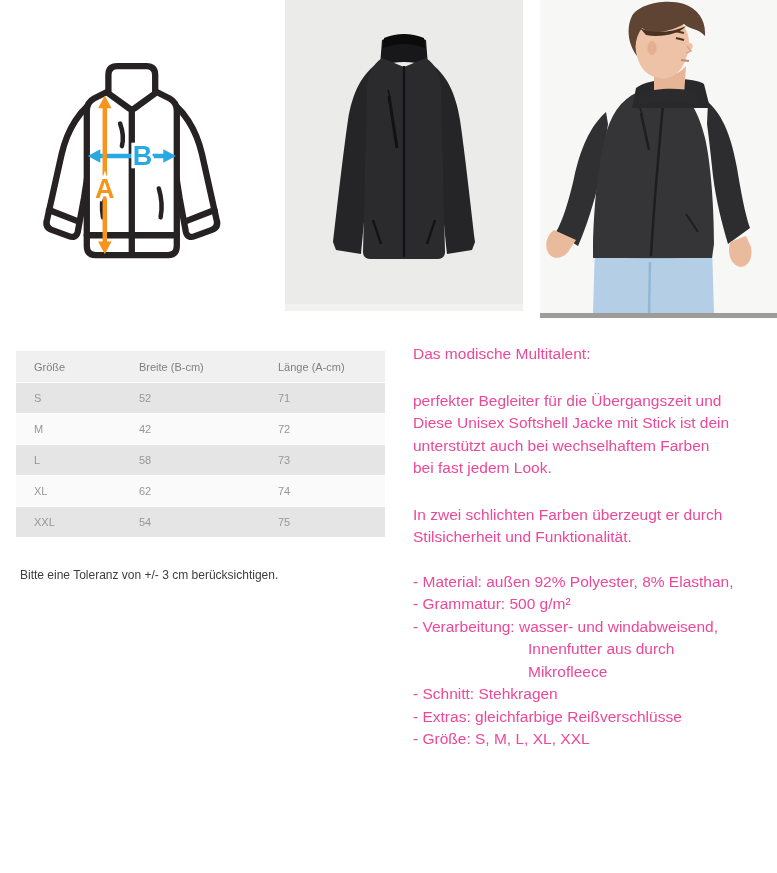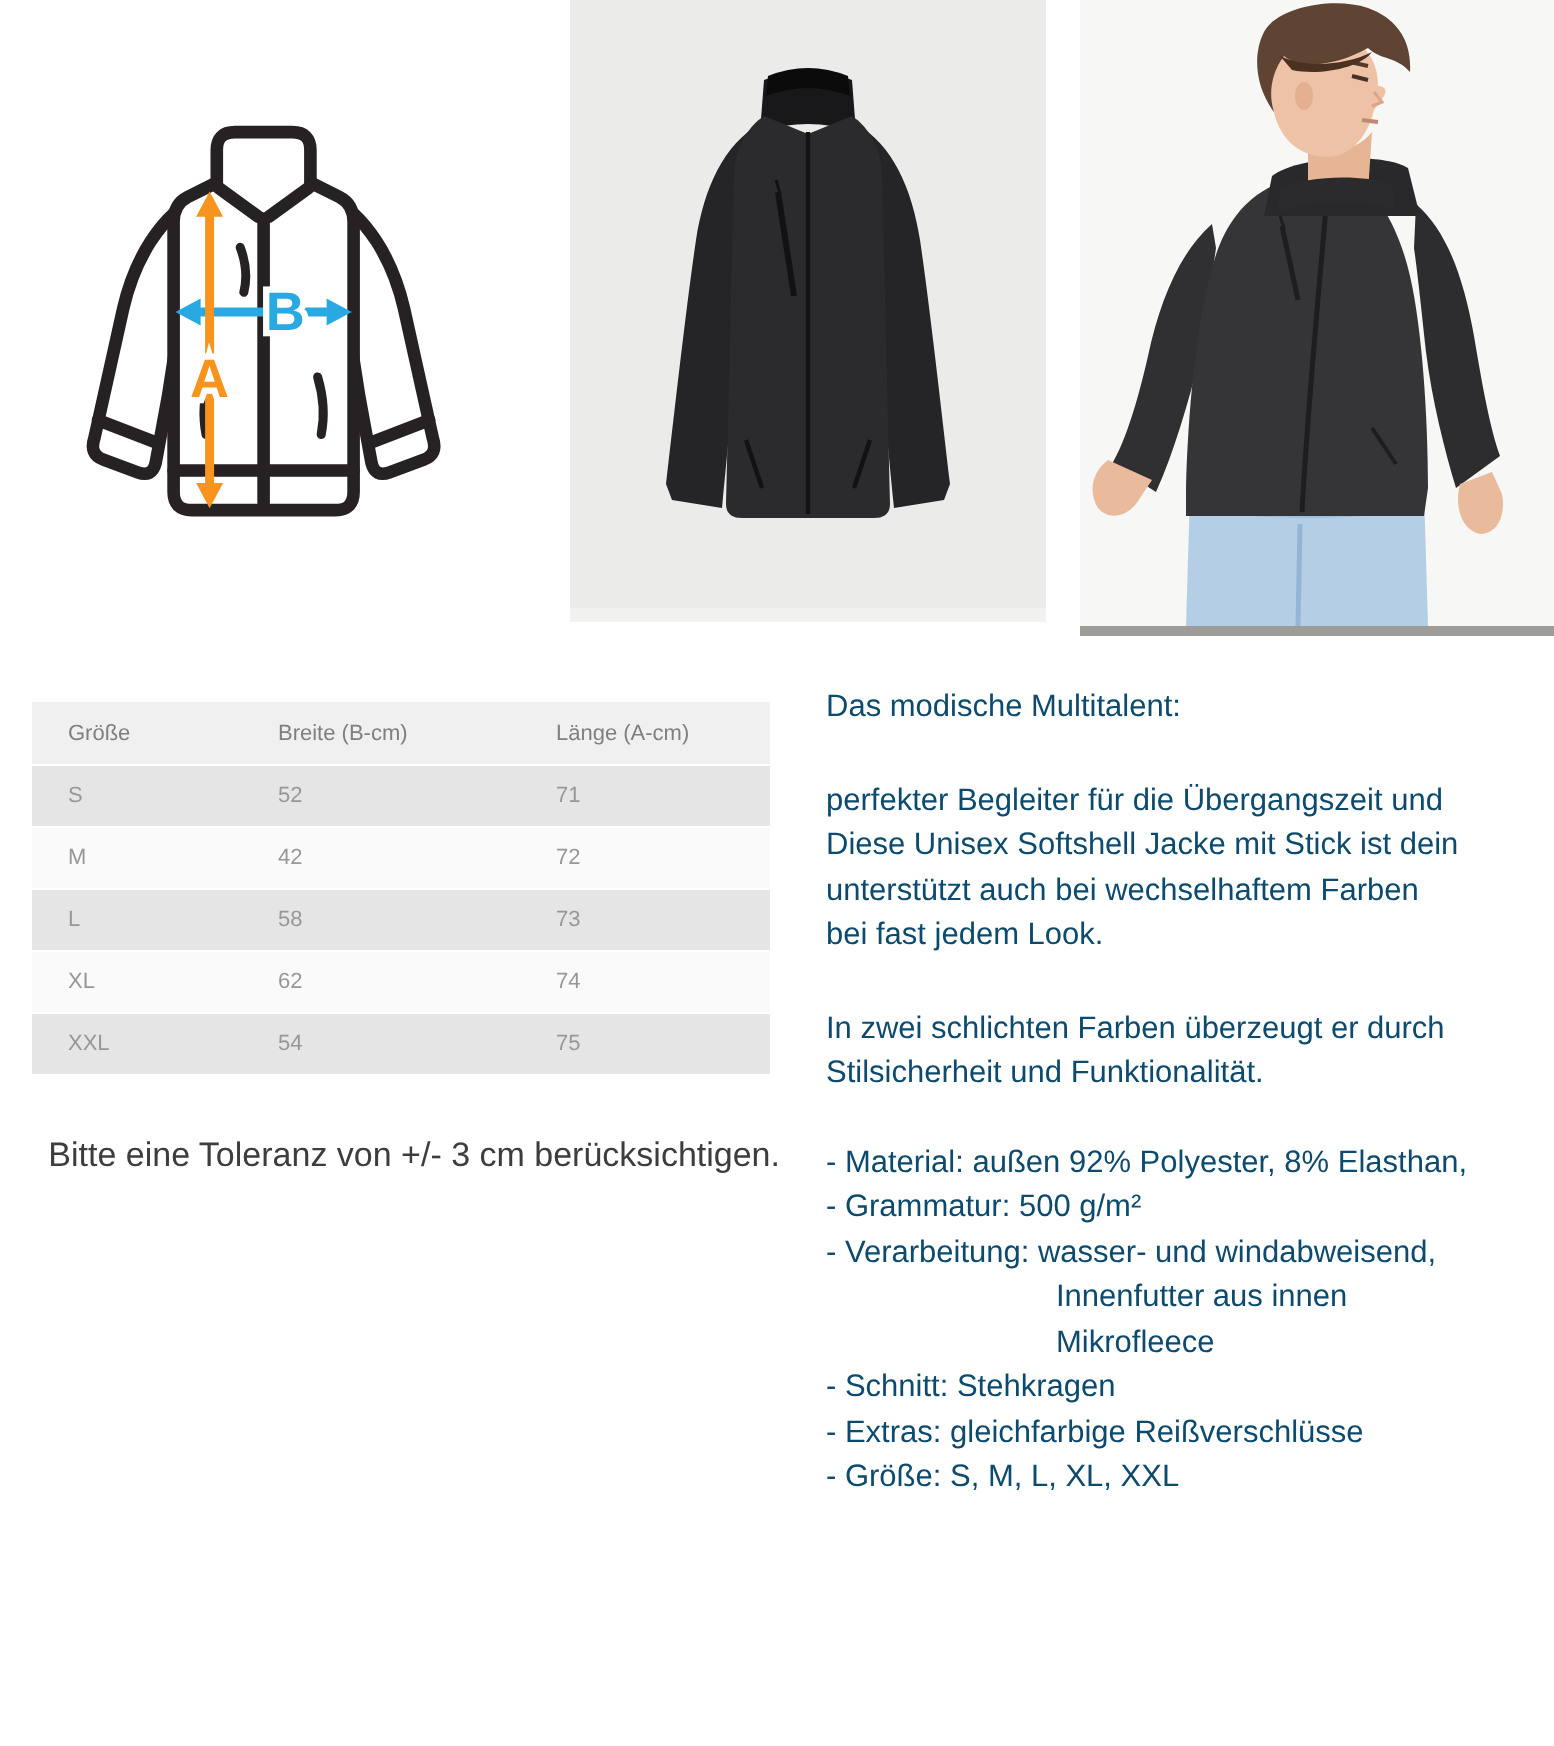--- a/index.html
+++ b/index.html
@@ -15,24 +15,24 @@
   .photo-model svg { width:100%; height:100%; display:block; }
 
   
   .size-table { position:absolute; left:16px; top:351px; width:369px; border-collapse:collapse; table-layout:fixed; font-size:11px; }
   .size-table th { background:#f1f0f1; color:#7f7f7f; font-weight:400; text-align:left; height:29px; border-bottom:1px solid #ffffff; }
   .size-table td { color:#979797; height:28px; border-bottom:1px solid #ffffff; }
   .size-table tr.odd  td { background:#e6e5e6; }
   .size-table tr.even td { background:#fafafa; }
   .size-table th:first-child, .size-table td:first-child { padding-left:18px; }
 
-  .tolerance { position:absolute; left:20px; top:568px; width:370px; text-align:right; font-size:17px; color:#3d3d3d; }
+  .tolerance { position:absolute; left:20px; top:568px; width:370px; text-align:left; font-size:12px; color:#3d3d3d; }
 
   
-  .desc { position:absolute; left:413px; top:343px; width:362px; font-size:15.5px; line-height:22.5px; color:#0c4a6e; }
+  .desc { position:absolute; left:413px; top:343px; width:362px; font-size:15.5px; line-height:22.5px; color:#ec4899; }
   .desc-title { margin:0 0 24px 0; }
   .desc-para1 { margin:0 0 24px 0; }
   .desc-para2 { margin:0 0 22px 0; }
   .spec-line { white-space:nowrap; }
   .indent-sm { padding-left:80px; }
   .indent-lg { padding-left:115px; }
 </style>
 </head>
 <body>
 
@@ -170,21 +170,21 @@
       <div>bei fast jedem Look.</div>
     </div>
     <div class="desc-para2">
       <div>In zwei schlichten Farben überzeugt er durch</div>
       <div>Stilsicherheit und Funktionalität.</div>
     </div>
     <div>
       <div class="spec-line">- Material: außen 92% Polyester, 8% Elasthan,</div>
       <div class="spec-line">- Grammatur: 500 g/m²</div>
       <div class="spec-line">- Verarbeitung: wasser- und windabweisend,</div>
-      <div class="spec-line indent-lg">Innenfutter aus innen</div>
+      <div class="spec-line indent-lg">Innenfutter aus durch</div>
       <div class="spec-line indent-lg">Mikrofleece</div>
       <div class="spec-line">- Schnitt: Stehkragen</div>
       <div class="spec-line">- Extras: gleichfarbige Reißverschlüsse</div>
       <div class="spec-line">- Größe: S, M, L, XL, XXL</div>
     </div>
   </div>
 
 </div>
 
 </body></html>

